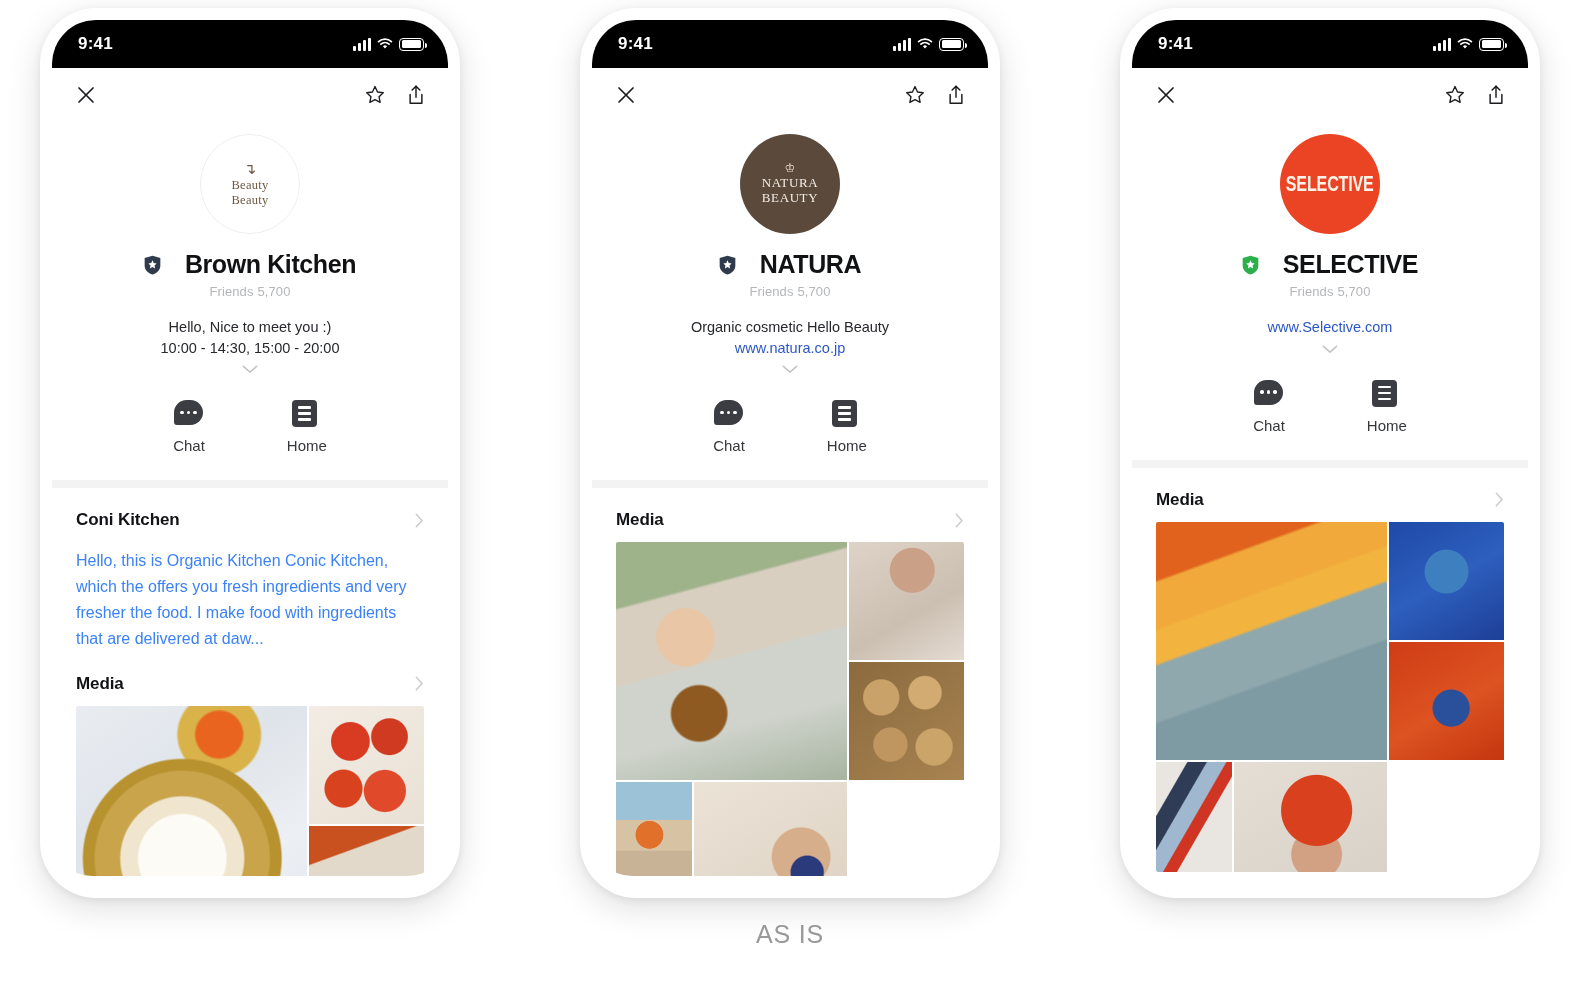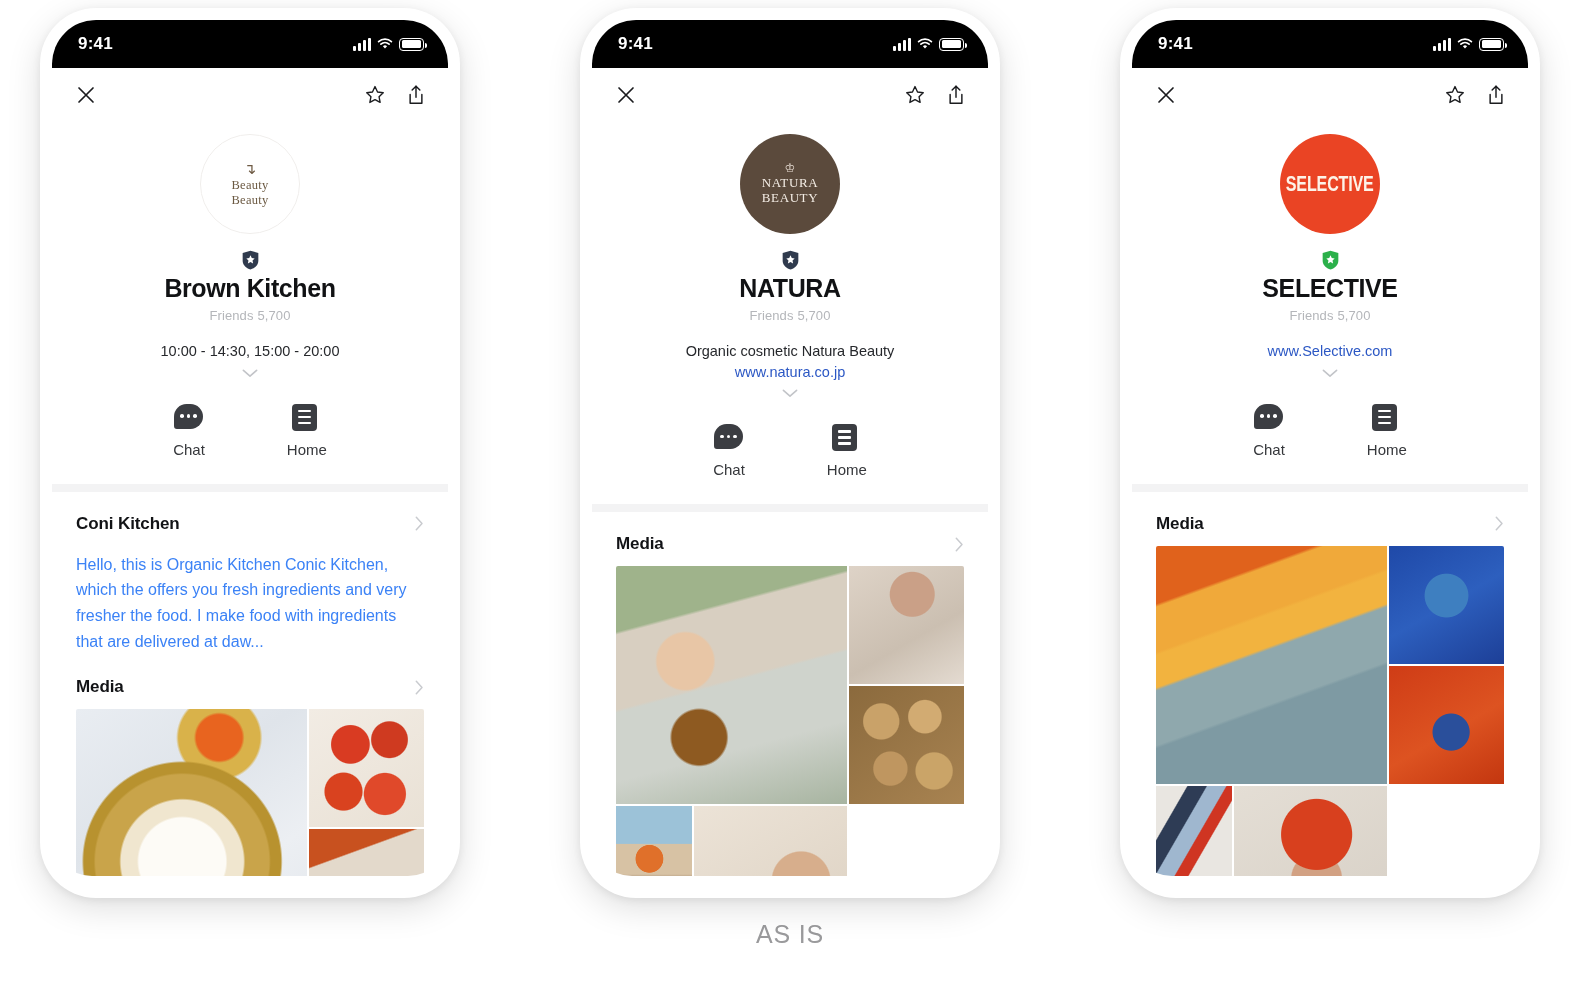--- a/index.html
+++ b/index.html
@@ -130,21 +130,21 @@
   }
   .avatar.selective { background: #ea4424; }
   .avatar.selective .sel-text {
     font-size: 17.5px; font-weight: bold; color: #fdf3e8;
     letter-spacing: -0.2px; transform: scaleY(1.25) scaleX(0.92);
     font-family: "Liberation Sans", sans-serif;
   }
 
   .name-row {
     display: flex; align-items: center; justify-content: center;
-    gap: 4px; margin-bottom: 5px; flex-direction: column;
+    gap: 24px; margin-bottom: 5px;
   }
   .name-row .title {
     font-size: 25px; font-weight: bold; color: #111214; letter-spacing: -0.4px;
   }
   .shield { width: 17px; height: 20px; display: block; }
 
   .friends {
     font-size: 13px; color: #b4b6ba; letter-spacing: 0.1px; margin-bottom: 18px;
   }
   .friends .cnt { margin-left: 4px; }
@@ -331,20 +331,21 @@
             <svg class="shield" viewBox="0 0 18 21">
               <path d="M9 0.6 17.3 3v8.3c0 4.6-3.6 7.8-8.3 9.3C4.3 19.1.7 15.9.7 11.3V3z" fill="#2f3a4d"></path>
               <path d="M9 5.6l1.35 2.9 3.05.4-2.25 2.1.6 3.1L9 12.6l-2.75 1.5.6-3.1L4.6 8.9l3.05-.4z" fill="#ffffff"></path>
             </svg>
             <span class="title">Brown Kitchen</span>
           </div>
           <div class="friends">
             <span>Friends</span><span class="cnt">5,700</span>
           </div>
           <div class="bio">
+            <div>Hello, Nice to meet you :)</div>
             <div>10:00 - 14:30, 15:00 - 20:00</div>
           </div>
           <div class="chev-down">
             <svg width="16" height="9" viewBox="0 0 16 9">
                 <path d="M1.4 1.4 8 7.2l6.6-5.8" fill="none" stroke="#c2c4c8" stroke-width="1.6" stroke-linecap="round" stroke-linejoin="round"></path>
               </svg>
           </div>
         </div>
 
         <div class="actions">
@@ -453,21 +454,21 @@
             <svg class="shield" viewBox="0 0 18 21">
               <path d="M9 0.6 17.3 3v8.3c0 4.6-3.6 7.8-8.3 9.3C4.3 19.1.7 15.9.7 11.3V3z" fill="#2f3a4d"></path>
               <path d="M9 5.6l1.35 2.9 3.05.4-2.25 2.1.6 3.1L9 12.6l-2.75 1.5.6-3.1L4.6 8.9l3.05-.4z" fill="#ffffff"></path>
             </svg>
             <span class="title">NATURA</span>
           </div>
           <div class="friends">
             <span>Friends</span><span class="cnt">5,700</span>
           </div>
           <div class="bio">
-            <div>Organic cosmetic Natura Beauty</div>
+            <div>Organic cosmetic Hello Beauty</div>
             <div class="link">www.natura.co.jp</div>
           </div>
           <div class="chev-down">
             <svg width="16" height="9" viewBox="0 0 16 9">
                 <path d="M1.4 1.4 8 7.2l6.6-5.8" fill="none" stroke="#c2c4c8" stroke-width="1.6" stroke-linecap="round" stroke-linejoin="round"></path>
               </svg>
           </div>
         </div>
 
         <div class="actions">

